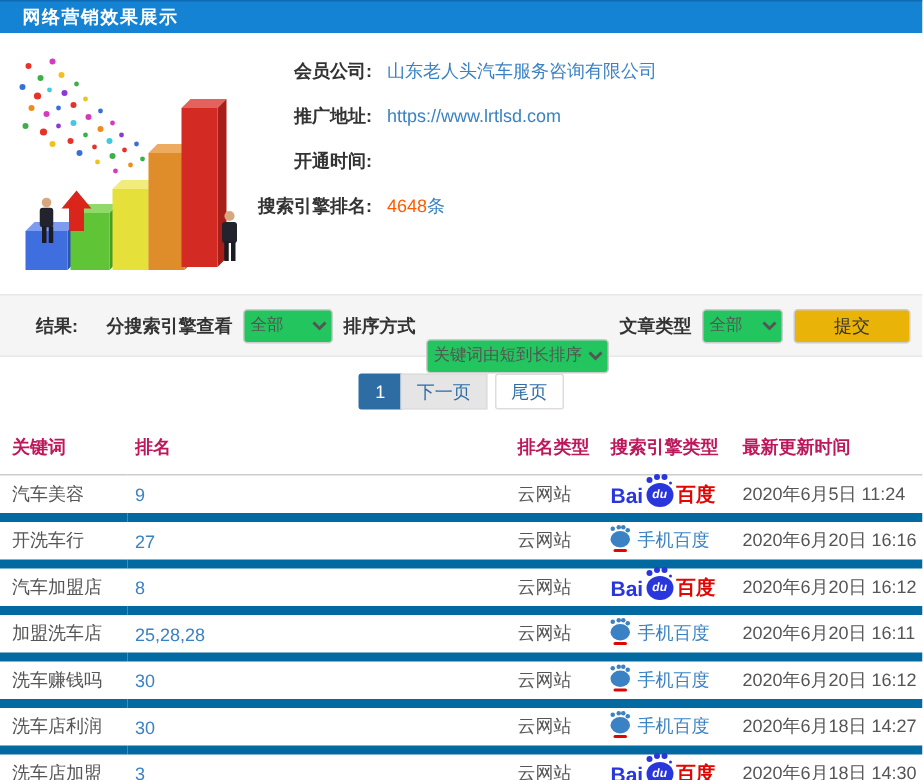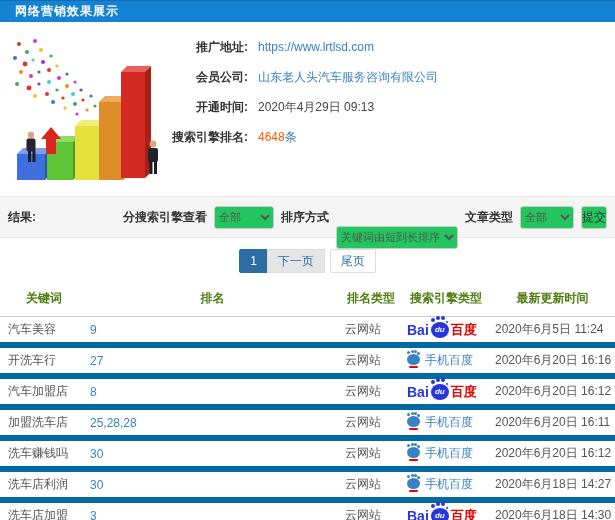--- a/index.html
+++ b/index.html
@@ -23,38 +23,38 @@
   .info-row{display:flex;align-items:baseline;padding:6px 0 7px 0;}
   .info-label{width:78px;text-align:right;color:#333;font-weight:bold;flex:0 0 78px;}
   .info-value{margin-left:10px;}
   .v-link{color:var(--link);cursor:pointer;}
   .v-plain{color:#444;}
   .v-num{color:var(--count);}
   .v-unit{color:var(--link);}
   
   .band{height:42px;background:#f5f5f5;border-top:1px solid #e8e8e8;border-bottom:1px solid #e8e8e8;
     display:flex;align-items:center;padding:0 8px;}
-  .band .result-label{font-weight:bold;color:#333;}
+  .band .result-label{font-weight:bold;color:#333;margin-left:16px;}
   .controls{margin-left:auto;display:flex;align-items:center;gap:7px;}
   .ctl-label{font-weight:bold;color:#333;white-space:nowrap;}
   select{height:23px;border:1px solid #ccc;border-radius:3px;background:#22c55e;color:#555;
     font-size:11px;font-family:inherit;outline:none;}
   .sel-engine{width:60px;} .sel-sort{width:122px;margin-top:40px;} .sel-article{width:54px;}
-  .submit-btn{height:23px;padding:0 0;background:#22c55e;border:1px solid #ccc;border-radius:3px;
+  .submit-btn{height:23px;padding:0 26px;background:#eab308;border:1px solid #ccc;border-radius:3px;
     color:#333;font-size:12px;font-family:inherit;cursor:pointer;}
   
   .pagination{display:flex;justify-content:center;align-items:center;margin:11px 0 8px 0;}
   .pg{height:24px;min-width:28px;padding:0 10px;display:flex;align-items:center;justify-content:center;
     border:1px solid #ddd;background:#fff;color:var(--pg-active);font-size:12px;cursor:pointer;}
   .pg.active{background:var(--pg-active);border-color:var(--pg-active);color:#fff;border-radius:2px 0 0 2px;}
   .pg.next{background:#e5e5e5;margin-left:-1px;}
   .pg.last{margin-left:5px;border-radius:2px;}
   
   table{width:100%;border-collapse:collapse;table-layout:fixed;font-size:12px;margin-top:2px;}
-  th{color:#4d7c0f;font-weight:bold;text-align:center;padding:9px 5px;border-bottom:1px solid #ccc;white-space:nowrap;}
+  th{color:#be185d;font-weight:bold;text-align:left;padding:9px 5px;border-bottom:1px solid #ccc;white-space:nowrap;}
   td{padding:4px 5px;border-bottom:6px solid #0369a1;color:#555;height:27px;vertical-align:middle;white-space:nowrap;}
   th:first-child,td:first-child{padding-left:8px;}
   .rank-val{color:var(--link);cursor:pointer;}
   
   .baidu-logo{display:inline-flex;align-items:center;line-height:1;}
   .bai{color:var(--baidu-blue);font-weight:bold;font-size:14px;}
   .cn{color:var(--baidu-red);font-weight:bold;font-size:13px;margin-left:2px;}
   .paw{position:relative;display:inline-flex;align-items:center;justify-content:center;
     width:18px;height:16px;margin:0 0 0 2px;border-radius:50%;background:var(--baidu-blue);
     color:#fff;font-size:8px;font-weight:bold;}
@@ -150,30 +150,29 @@
       <g>
         <circle cx="148" cy="112" r="3.4" fill="#d8a77e"></circle>
         <rect x="143" y="116" width="10" height="14" rx="2" fill="#23232e"></rect>
         <rect x="144.5" y="129" width="3" height="13" fill="#1b1b24"></rect>
         <rect x="149" y="129" width="3" height="13" fill="#1b1b24"></rect>
       </g>
     </svg>
   </div>
   <div class="info">
       <div class="info-row">
+        <span class="info-label">会员公司:</span>
+        <span class="info-value v-link">山东老人头汽车服务咨询有限公司</span>
+      </div>
+      <div class="info-row">
         <span class="info-label">推广地址:</span>
         <span class="info-value v-link">https://www.lrtlsd.com</span>
       </div>
       <div class="info-row">
-        <span class="info-label">会员公司:</span>
-        <span class="info-value v-link">山东老人头汽车服务咨询有限公司</span>
-      </div>
-      <div class="info-row">
         <span class="info-label">开通时间:</span>
-        <span class="info-value v-plain">2020年4月29日 09:13</span>
       </div>
       <div class="info-row">
         <span class="info-label">搜索引擎排名:</span>
         <span class="info-value"><span class="v-num">4648</span><span class="v-unit">条</span></span>
       </div>
     </div>
 </div>
 
 <div class="band">
   <span class="result-label">结果:</span>

